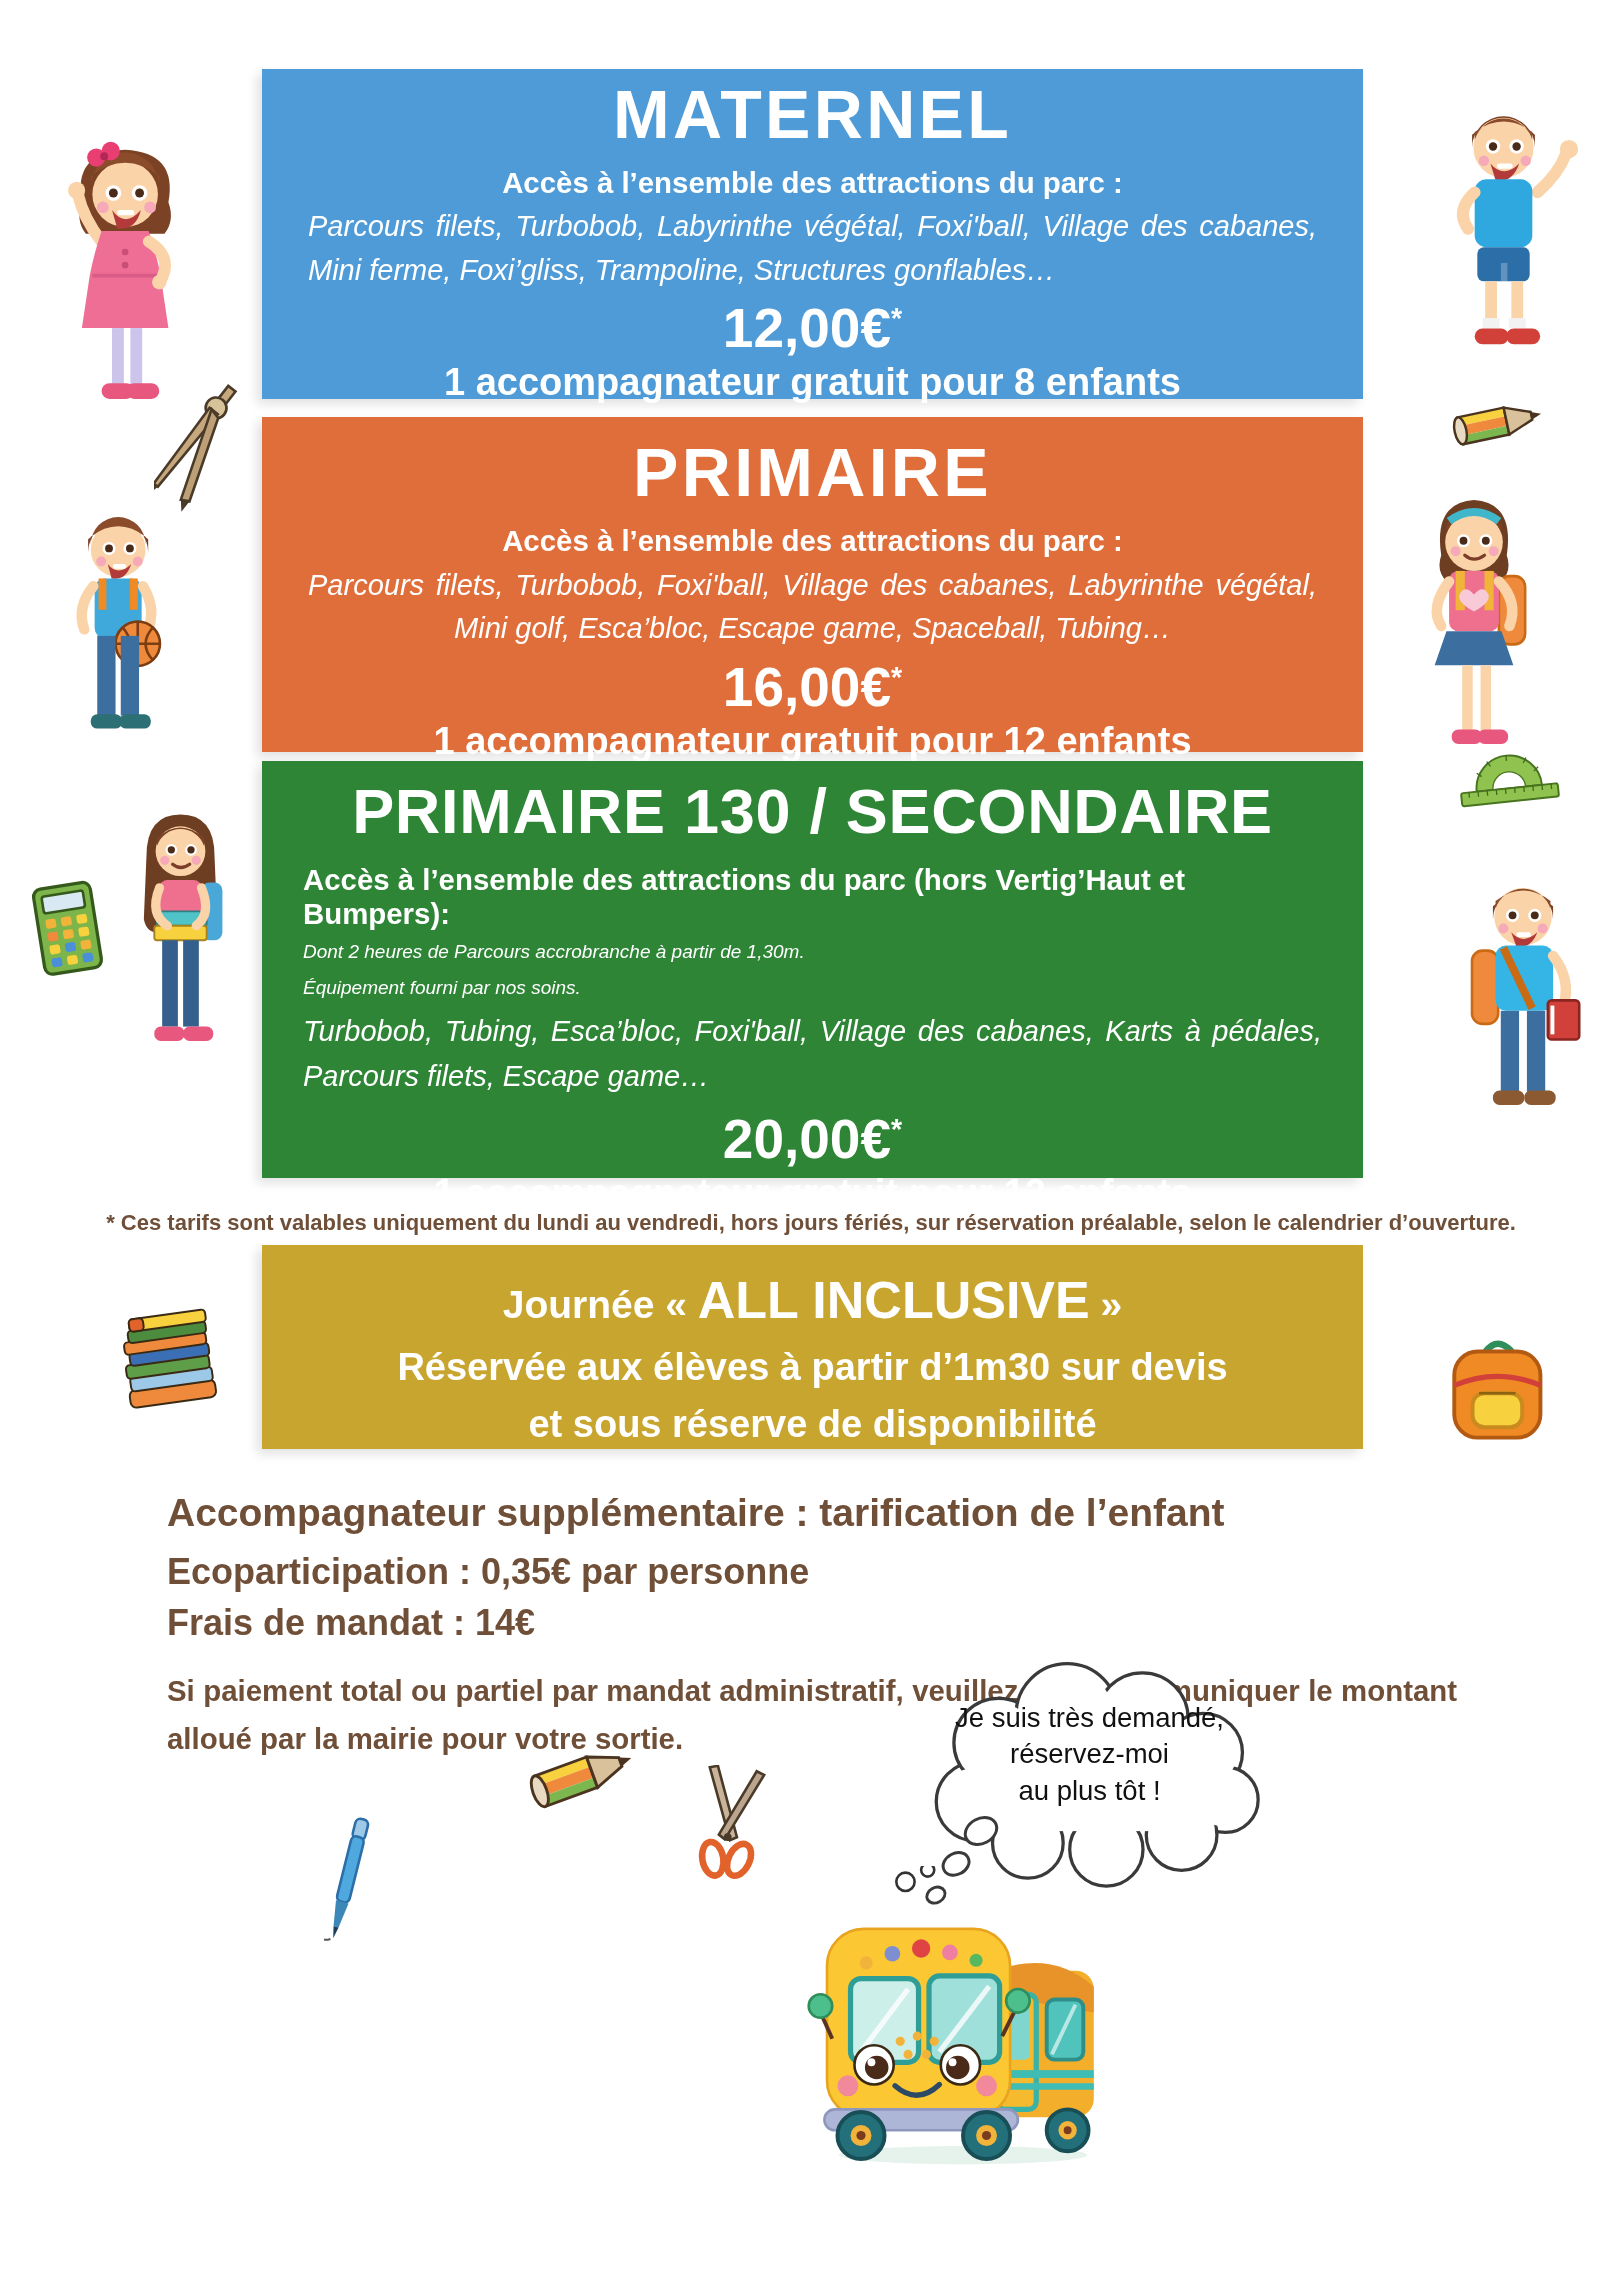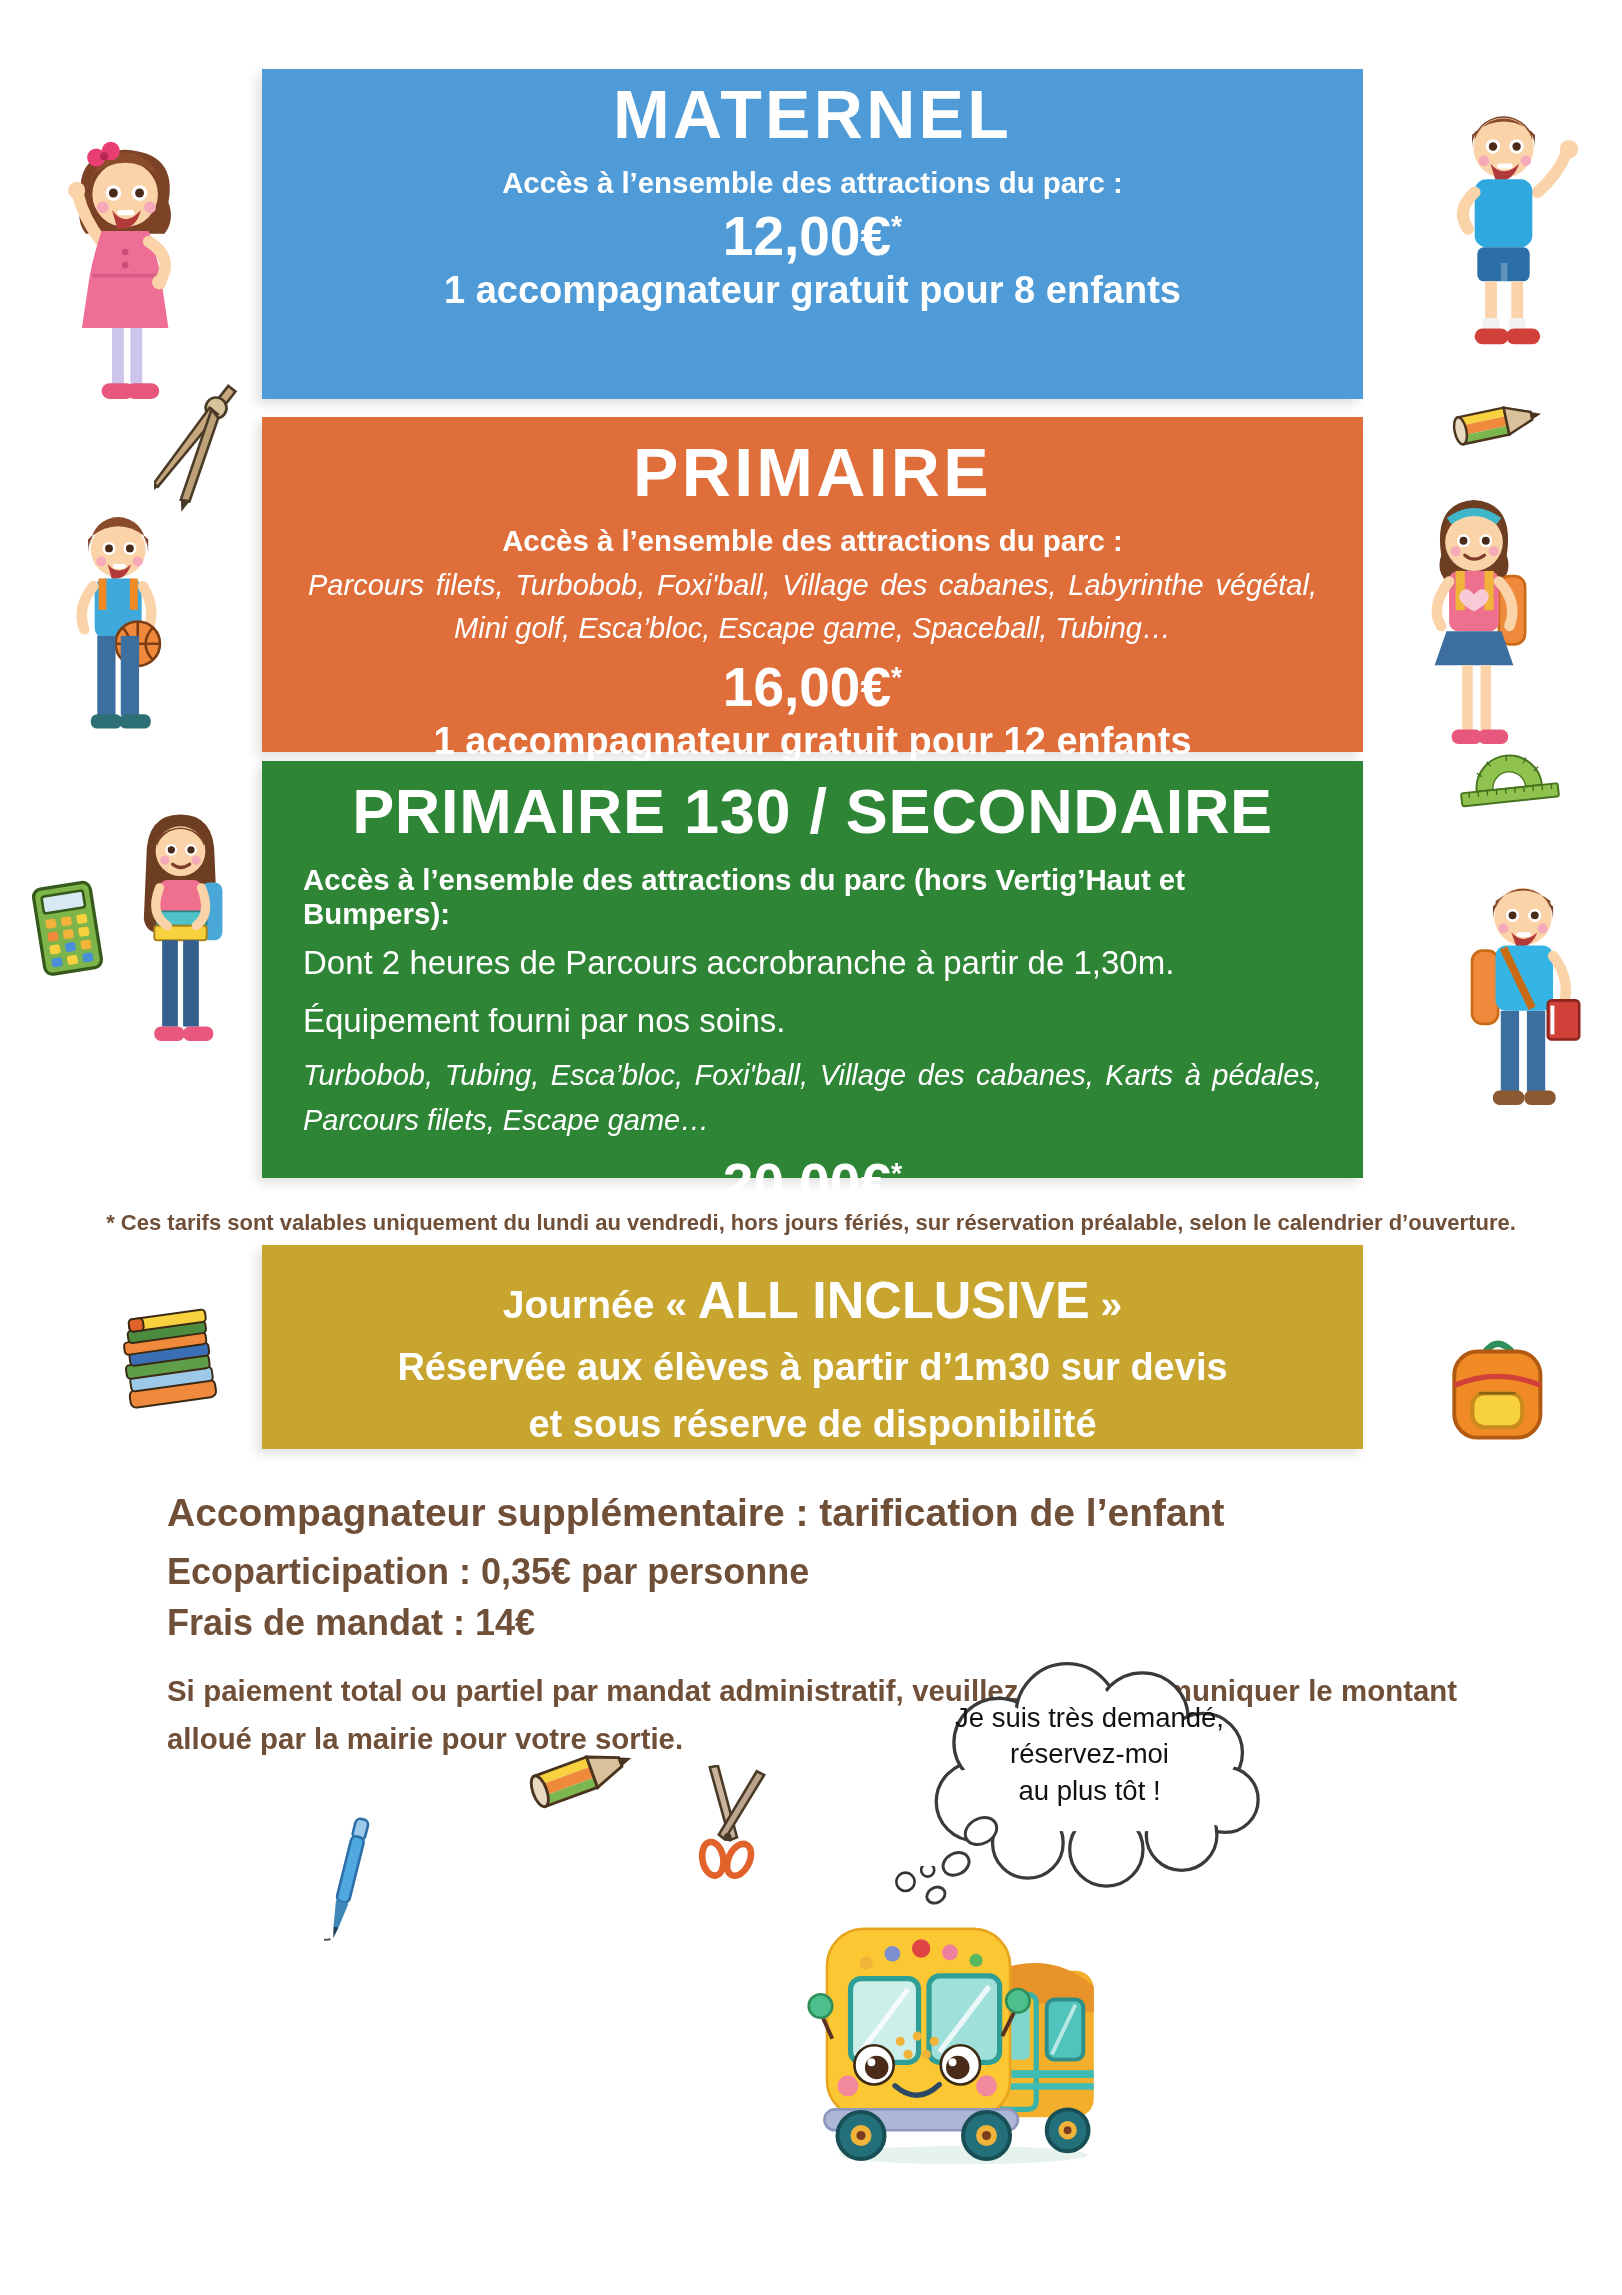--- a/index.html
+++ b/index.html
@@ -15,21 +15,21 @@
   .block.orange{top:417px;height:335px;background:#E06E3B;padding-top:21px;}
   .block.green{top:761px;height:417px;background:#2E8536;padding-top:18px;text-align:left;
                padding-left:41px;padding-right:41px;}
   .block h1{margin:0;font-size:68px;line-height:1.02;font-weight:bold;letter-spacing:3.3px;}
   .block.green h1{font-size:63px;text-align:center;letter-spacing:0.7px;}
   .subhead{margin:17px 0 0;font-size:29.4px;font-weight:bold;}
   .block.green .subhead{margin-top:19.6px;}
   .attractions{margin:5.2px 46px 0;font-size:29px;line-height:1.5;font-style:italic;
                text-align:justify;}
   .attractions.center-last{text-align-last:center;}
-  .block.green .gline{margin:6.5px 0 0;font-size:33px;line-height:1.55;}
+  .block.green .gline{margin:6.5px 0 0;font-size:19px;line-height:1.55;font-style:italic;}
   .block.green .glist{margin:6.5px 0 0;font-size:29px;line-height:1.55;font-style:italic;
                       text-align:justify;}
   .price{margin:9.2px 0 0;font-size:55px;font-weight:bold;line-height:1;}
   .block.green .price{margin-top:13px;text-align:center;}
   .price sup{font-size:52%;vertical-align:super;}
   .companion{margin:5.2px 0 0;font-size:38px;font-weight:bold;}
   .block.green .companion{text-align:center;}
 
   
   .disclaimer{position:absolute;top:1188px;left:39px;width:1544px;text-align:center;
@@ -61,20 +61,21 @@
   .trail.t3{left:925px;top:1886px;width:16.4px;height:12.4px;transform:rotate(-28deg);}
 </style>
 </head>
 <body>
 
 <div class="page">
 
   <section class="block blue">
     <h1>MATERNEL</h1>
     <p class="subhead">Accès à l’ensemble des attractions du parc :</p>
+    <p class="attractions">Parcours filets, Turbobob, Labyrinthe végétal, Foxi'ball, Village des cabanes, Mini ferme, Foxi’gliss, Trampoline, Structures gonflables…</p>
     <p class="price"><span>12,00€</span><sup>*</sup></p>
     <p class="companion">1 accompagnateur gratuit pour 8 enfants</p>
   </section>
 
   <section class="block orange">
     <h1>PRIMAIRE</h1>
     <p class="subhead">Accès à l’ensemble des attractions du parc :</p>
     <p class="attractions center-last">Parcours filets, Turbobob, Foxi'ball, Village des cabanes, Labyrinthe végétal, Mini golf, Esca’bloc, Escape game, Spaceball, Tubing…</p>
     <p class="price"><span>16,00€</span><sup>*</sup></p>
     <p class="companion">1 accompagnateur gratuit pour 12 enfants</p>

